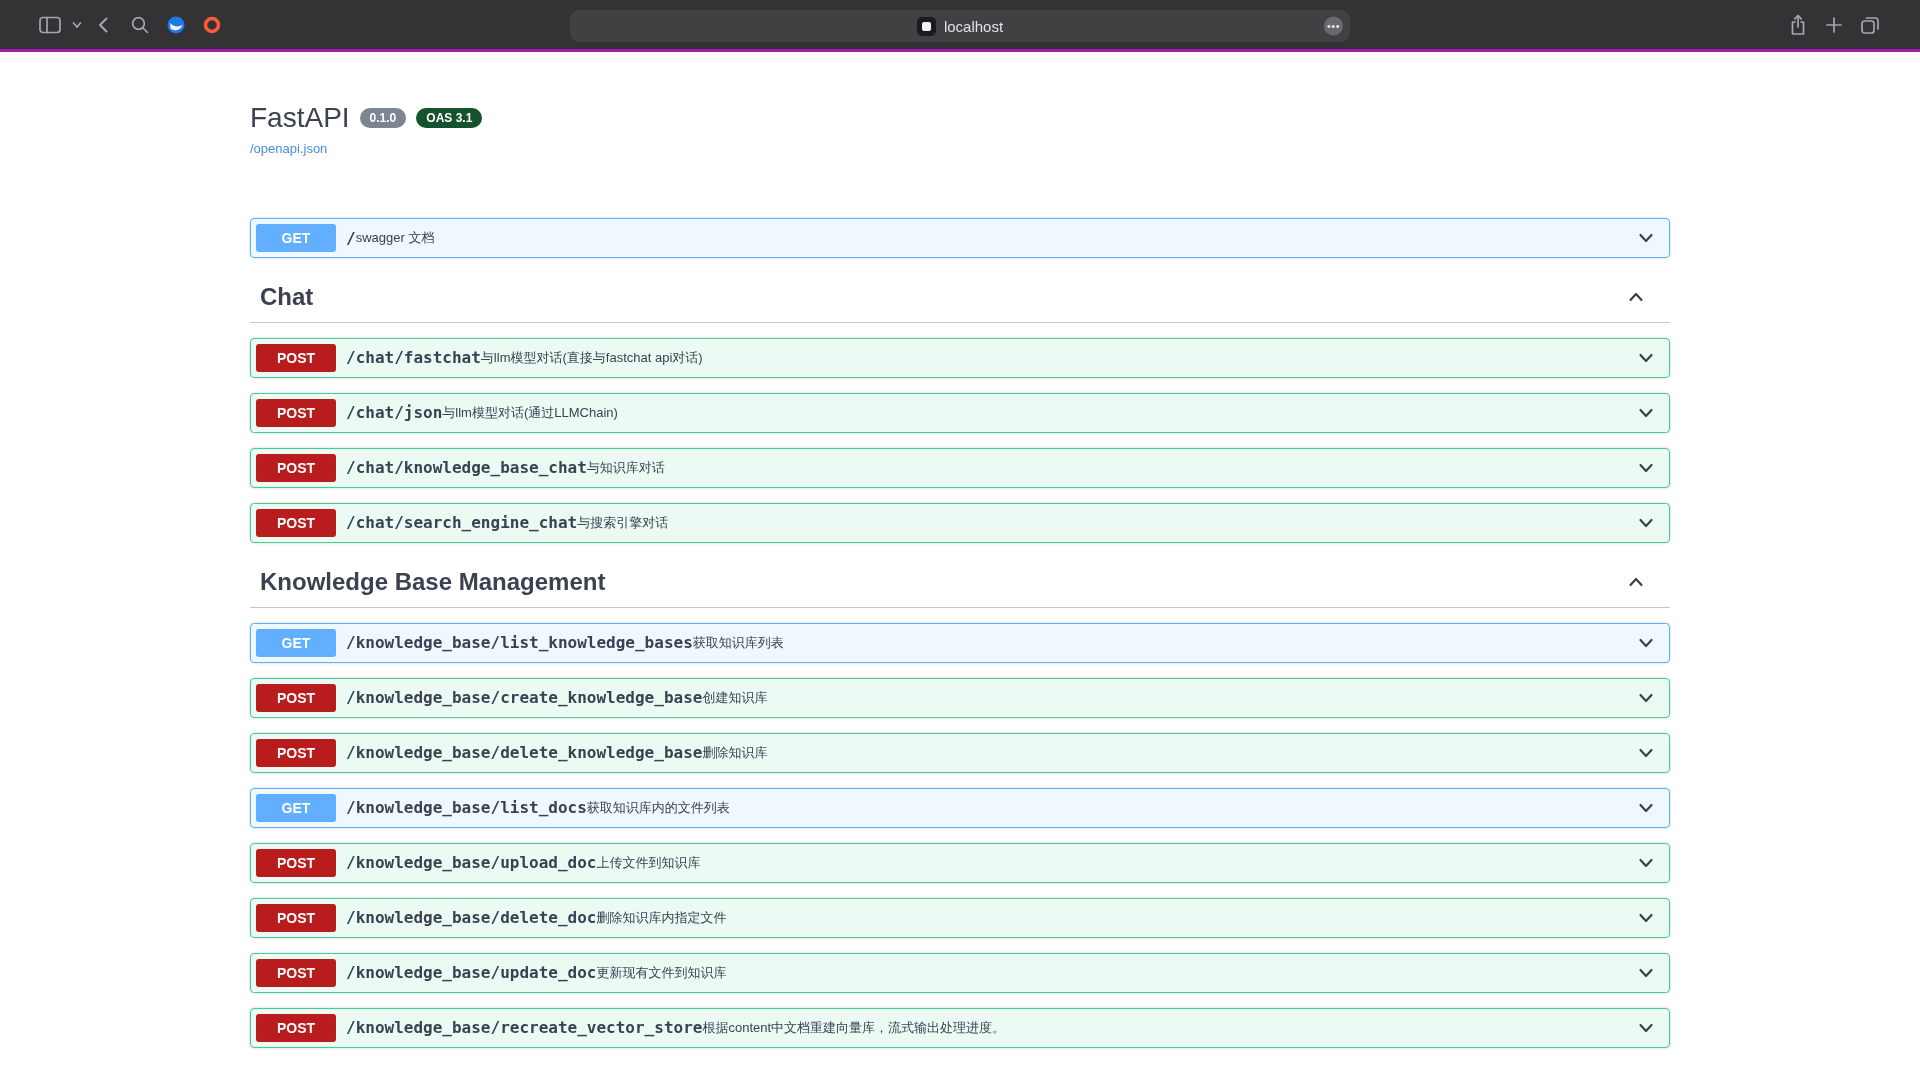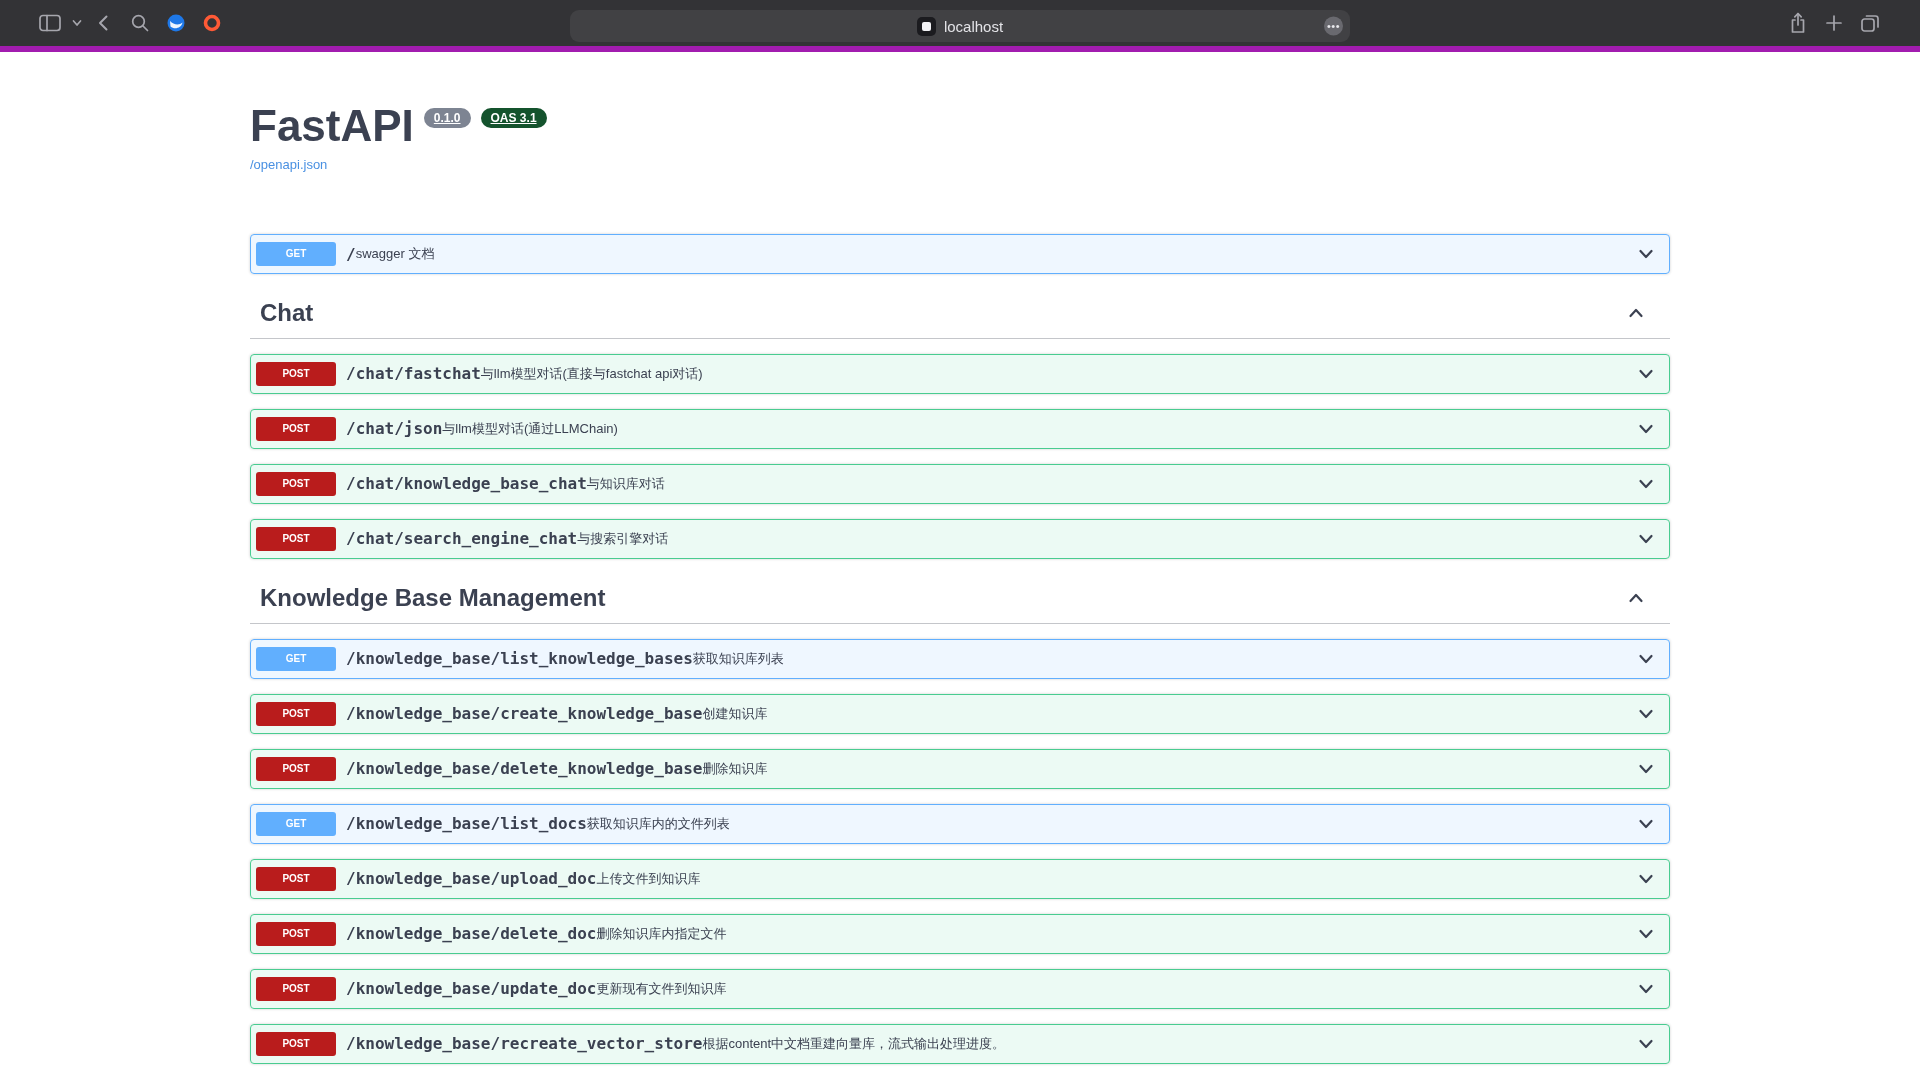--- a/index.html
+++ b/index.html
@@ -7,21 +7,21 @@
   body {
     width: 1920px; height: 1080px; overflow: hidden;
     background: #ffffff;
     font-family: "Liberation Sans", sans-serif;
   }
 
   
   .toolbar {
     position: relative; height: 52px;
     background: #333336;
-    border-bottom: 6px solid #a21caf;
+    border-bottom: 3px solid #a21caf;
     display: flex; align-items: center; justify-content: space-between;
     padding: 0 32px;
   }
   .tb-group { display: flex; align-items: center; }
   .tbtn {
     background: none; border: none; padding: 0; margin: 0;
     width: 36px; height: 32px; display: flex; align-items: center; justify-content: center;
     color: #a6a6ad; cursor: default;
   }
   .tbtn.narrow { width: 18px; }
@@ -48,25 +48,25 @@
     display: flex; align-items: center; justify-content: center;
     font-size: 11px; letter-spacing: 0.5px; line-height: 1;
   }
 
   
   .page { height: 1027px; overflow: hidden; background: #fff; }
   .wrapper { width: 1460px; margin: 0 auto; padding: 0 20px; }
 
   .info-block { margin-top: 52px; margin-bottom: 46px; }
   .title-row { display: flex; align-items: flex-start; margin: 0; }
-  .api-name { font-size: 44px; font-weight: bold; color: #3b4151; line-height: 1; }
+  .api-name { font-size: 28px; font-weight: normal; color: #3b4151; line-height: 1; }
   .badge {
     display: inline-block; color: #fff; border-radius: 57px;
     font-size: 12px; font-weight: bold; padding: 4px 10px;
-    margin-left: 10px; margin-top: 4px; line-height: 1; text-decoration: underline;
+    margin-left: 10px; margin-top: 4px; line-height: 1;
   }
   .badge.version { background: #7d8492; }
   .badge.oas { background: #14532d; }
   .spec-link {
     display: inline-block; margin-top: 9px;
     font-size: 13px; color: #4990e2; text-decoration: none; text-align: right;
   }
 
   .tag-section { }
   .tag-header {
@@ -84,21 +84,21 @@
     margin: 0 0 15px 0;
     border: 1px solid transparent; border-radius: 4px;
     box-shadow: 0 0 3px rgba(0,0,0,0.19);
     cursor: pointer;
   }
   .opblock-get  { background: rgba(97,175,254,0.1);  border-color: #61affe; }
   .opblock-post { background: rgba(73,204,144,0.1); border-color: #49cc90; }
   .method {
     min-width: 80px; text-align: center;
     border-radius: 3px; color: #fff;
-    font-size: 10px; font-weight: bold;
+    font-size: 14px; font-weight: bold;
     padding: 7px 0; line-height: 1;
   }
   .opblock-get  .method { background: #61affe; }
   .opblock-post .method { background: #b91c1c; }
   .path {
     margin-left: 10px;
     font-family: "DejaVu Sans Mono", "Liberation Mono", monospace;
     font-size: 16px; font-weight: bold; color: #3b4151;
   }
   .summary { font-size: 13px; color: #3b4151; }

